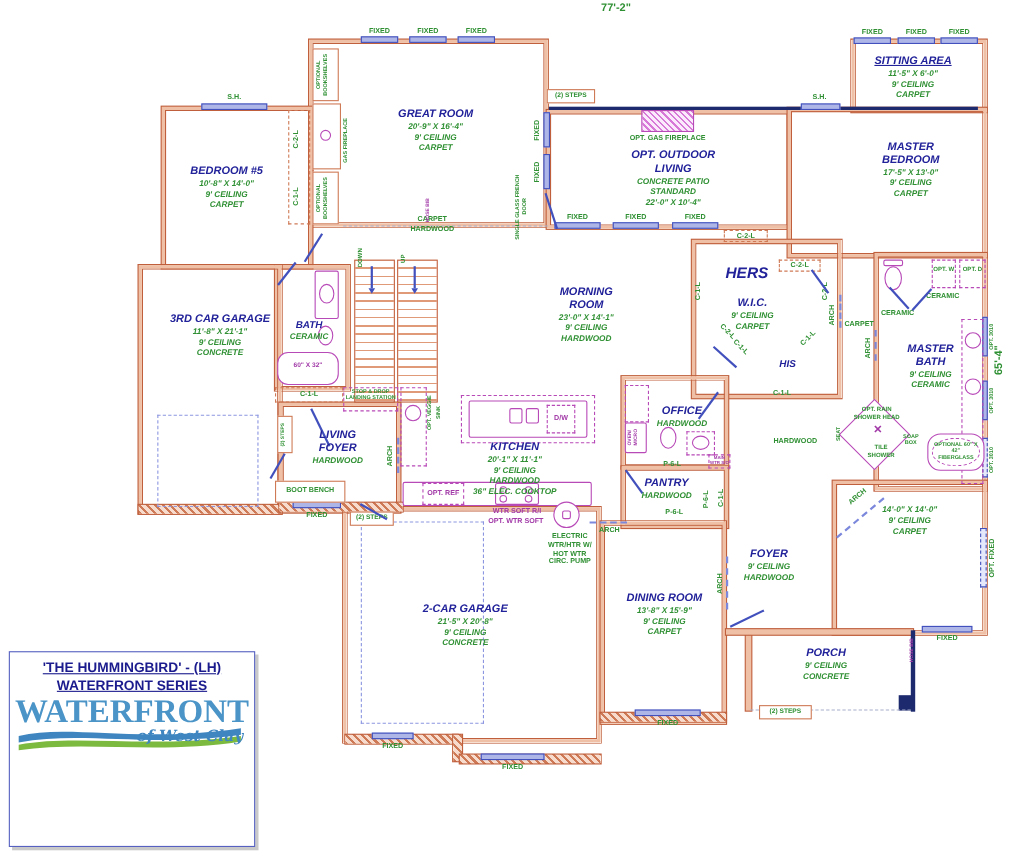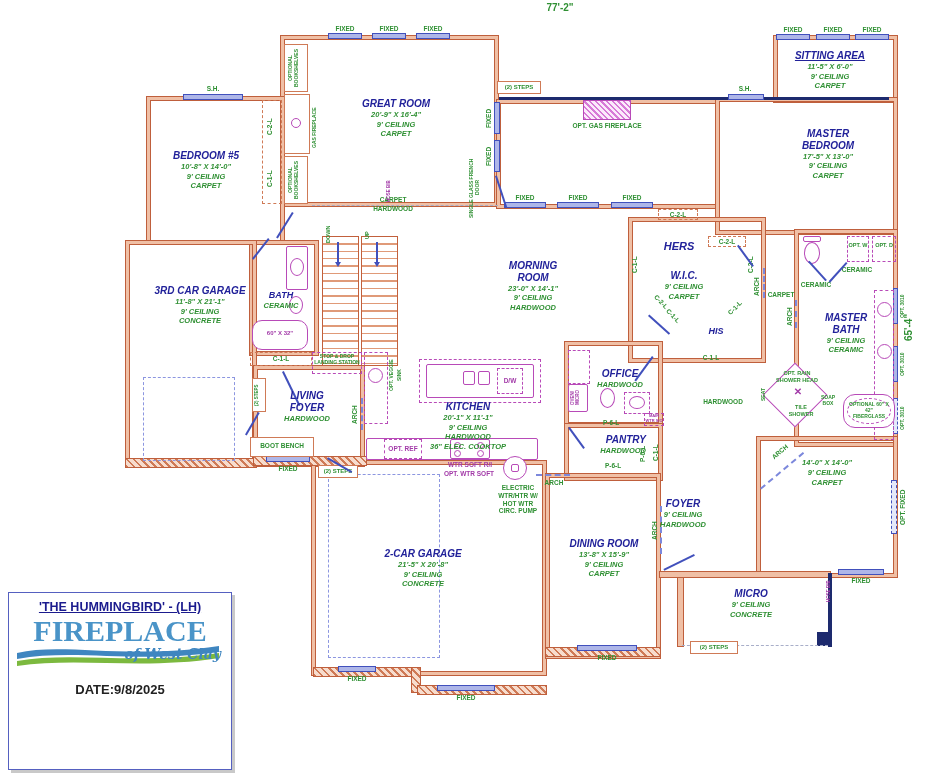--- a/index.html
+++ b/index.html
@@ -299,20 +299,25 @@
     <span class="sp">20'-9" X 16'-4"</span>
     <span class="sp">9' CEILING</span>
     <span class="sp">CARPET</span>
   </div>
   <div class="rl" style="left:162px;top:150px;width:88px;">
     <span class="nm">BEDROOM #5</span>
     <span class="sp">10'-8" X 14'-0"</span>
     <span class="sp">9' CEILING</span>
     <span class="sp">CARPET</span>
   </div>
+  <div class="rl" style="left:560px;top:136px;width:104px;">
+    <span class="nm">OPT. OUTDOOR LIVING</span>
+    <span class="sp">CONCRETE PATIO STANDARD</span>
+    <span class="sp">22'-0" X 10'-4"</span>
+  </div>
   <div class="rl" style="left:794px;top:50px;width:72px;">
     <span class="nm u">SITTING AREA</span>
     <span class="sp">11'-5" X 6'-0"</span>
     <span class="sp">9' CEILING</span>
     <span class="sp">CARPET</span>
   </div>
   <div class="rl" style="left:786px;top:128px;width:84px;">
     <span class="nm">MASTER BEDROOM</span>
     <span class="sp">17'-5" X 13'-0"</span>
     <span class="sp">9' CEILING</span>
@@ -344,72 +349,72 @@
     <span class="sp">9' CEILING</span>
     <span class="sp">HARDWOOD</span>
     <span class="sp">36" ELEC. COOKTOP</span>
   </div>
   <div class="rl" style="left:656px;top:270px;width:56px;">
     <span class="nm">W.I.C.</span>
     <span class="sp">9' CEILING</span>
     <span class="sp">CARPET</span>
   </div>
   <div class="rl" style="left:658px;top:240px;width:42px;">
-    <span class="nm" style="font-size:11px;">HERS</span>
+    <span class="nm" style="font-size:14px;">HERS</span>
   </div>
   <div class="rl" style="left:700px;top:326px;width:32px;">
     <span class="nm" style="font-size:9px;">HIS</span>
   </div>
   <div class="rl" style="left:810px;top:312px;width:72px;">
     <span class="nm">MASTER BATH</span>
     <span class="sp">9' CEILING</span>
     <span class="sp">CERAMIC</span>
   </div>
   <div class="rl" style="left:594px;top:368px;width:52px;">
     <span class="nm">OFFICE</span>
     <span class="sp">HARDWOOD</span>
   </div>
-  <div class="rl" style="left:594px;top:434px;width:52px;text-align:right;">
+  <div class="rl" style="left:580px;top:434px;width:52px;">
     <span class="nm">PANTRY</span>
     <span class="sp">HARDWOOD</span>
   </div>
   <div class="rl" style="left:566px;top:538px;width:76px;">
     <span class="nm">DINING ROOM</span>
     <span class="sp">13'-8" X 15'-9"</span>
     <span class="sp">9' CEILING</span>
     <span class="sp">CARPET</span>
   </div>
-  <div class="rl" style="left:652px;top:498px;width:62px;">
+  <div class="rl" style="left:668px;top:498px;width:62px;">
     <span class="nm">FOYER</span>
     <span class="sp">9' CEILING</span>
     <span class="sp">HARDWOOD</span>
   </div>
   <div class="rl" style="left:378px;top:548px;width:90px;">
     <span class="nm">2-CAR GARAGE</span>
     <span class="sp">21'-5" X 20'-8"</span>
     <span class="sp">9' CEILING</span>
     <span class="sp">CONCRETE</span>
   </div>
   <div class="rl" style="left:790px;top:458px;width:74px;">
     <span class="sp">14'-0" X 14'-0"</span>
     <span class="sp">9' CEILING</span>
     <span class="sp">CARPET</span>
   </div>
   <div class="rl" style="left:706px;top:588px;width:90px;">
-    <span class="nm">MICRO</span>
+    <span class="nm">PORCH</span>
     <span class="sp">9' CEILING</span>
     <span class="sp">CONCRETE</span>
   </div>
 
   <div id="tb">
     <div class="t1 u">'THE HUMMINGBIRD' - (LH)</div>
+    <div class="t2 u">WATERFRONT SERIES</div>
     <div class="logo">
-      <div class="lmain">FIREPLACE</div>
+      <div class="lmain">WATERFRONT</div>
       <svg class="lwave" width="206" height="26" viewBox="0 0 206 26">
         <path d="M2 9 C48 -2 110 16 204 2 L204 8 C120 20 60 4 2 15 Z" fill="#3f86c0"></path>
         <path d="M2 17 C55 7 120 21 204 9 L204 14 C130 26 62 13 2 22 Z" fill="#7cb93f"></path>
       </svg>
       <div class="lsub">of West Clay</div>
     </div>
-    <div class="dt">DATE:9/8/2025</div>
   </div>
 
 </div>
 
 </body></html>

